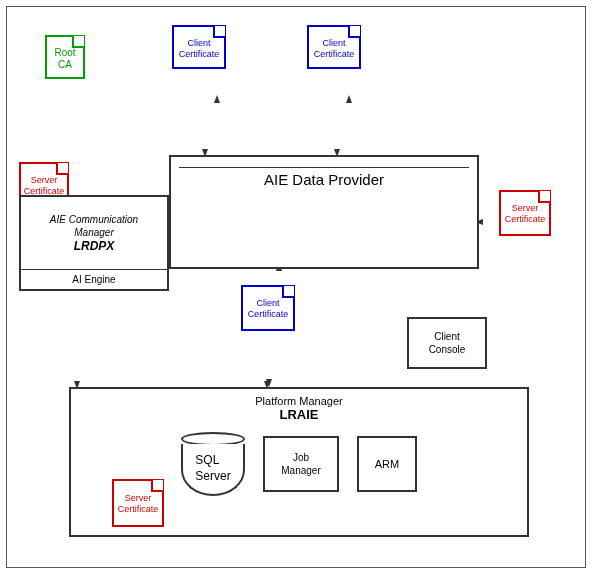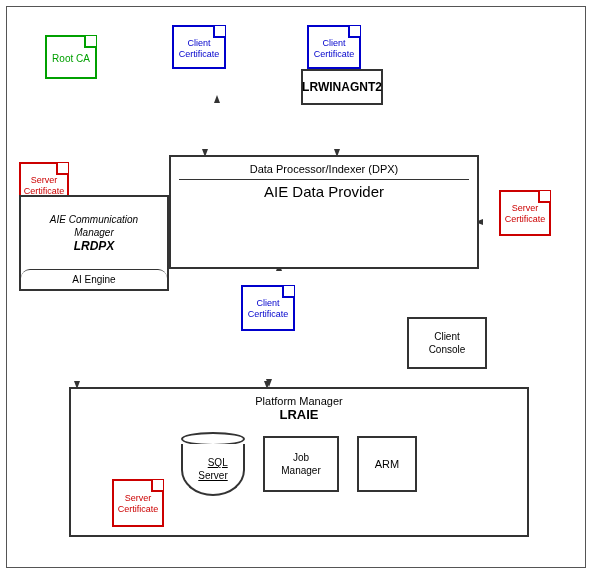--- a/index.html
+++ b/index.html
@@ -157,45 +157,41 @@
     <line x1="500" y1="215" x2="470" y2="215" marker-end="url(#arr)"></line>
 
     <line x1="46" y1="195" x2="20" y2="195" marker-end="url(#arr)"></line>
 
     <line x1="155" y1="498" x2="195" y2="470" marker-end="url(#arr)"></line>
 
     <line x1="262" y1="325" x2="262" y2="378" marker-end="url(#arr)"></line>
   </svg>
 
   <div class="doc-icon" style="left:38px; top:28px;">
-    <div class="doc-shape green" style="width:52px; height:44px; padding-top:4px;">
+    <div class="doc-shape green" style="width:40px; height:44px; padding-top:4px;">
       <span style="color:#00a000; font-size:10px;">Root  CA</span>
     </div>
   </div>
 
   <div class="doc-icon" style="left:165px; top:18px;">
     <div class="doc-shape blue" style="width:54px; height:44px; padding-top:4px;">
       <span style="color:#0000cc; font-size:9px; text-align:center; line-height:1.2;">Client<br>Certificate</span>
     </div>
   </div>
 
   <div class="doc-icon" style="left:300px; top:18px;">
     <div class="doc-shape blue" style="width:54px; height:44px; padding-top:4px;">
       <span style="color:#0000cc; font-size:9px; text-align:center; line-height:1.2;">Client<br>Certificate</span>
     </div>
   </div>
 
 
-  <div class="box" style="left:294px; top:62px; width:82px; height:36px;">
-    <span class="box-bold">LRWINAGNT2</span>
-  </div>
 
   <div class="box" style="left:162px; top:148px; width:310px; height:114px; flex-direction:column; justify-content:flex-start; padding:6px 8px 0 8px;">
     <div style="text-align:center; padding-bottom:4px;">
-      <div style="font-size:11px;">Data Processor/Indexer (DPX)</div>
     </div>
     <div class="box-sub" style="font-size:15px; border-top:1px solid #333; padding:3px 0;">AIE Data Provider</div>
   </div>
 
   <div class="doc-icon" style="left:12px; top:155px;">
     <div class="doc-shape red" style="width:50px; height:46px; padding-top:2px;">
       <span style="color:#cc0000; font-size:9px; text-align:center; line-height:1.2;">Server<br>Certificate</span>
     </div>
   </div>
 
@@ -203,21 +199,21 @@
     <div class="doc-shape red" style="width:52px; height:46px; padding-top:2px;">
       <span style="color:#cc0000; font-size:9px; text-align:center; line-height:1.2;">Server<br>Certificate</span>
     </div>
   </div>
 
   <div class="box" style="left:12px; top:188px; width:150px; height:96px; flex-direction:column; justify-content:flex-start;">
     <div style="flex:1; display:flex; flex-direction:column; align-items:center; justify-content:center; padding:4px;font-style:italic;">
       <div style="font-size:10px; text-align:center; line-height:1.3;">AIE Communication<br>Manager</div>
       <div style="font-weight:bold; font-size:12px;">LRDPX</div>
     </div>
-    <div class="box-sub" style="border-top:1px solid #333; font-size:10px; padding:4px 0;border-radius:9px;">AI Engine</div>
+    <div class="box-sub" style="border-top:1px solid #333; font-size:10px; padding:4px 0;">AI Engine</div>
   </div>
 
   <div class="doc-icon" style="left:234px; top:278px;">
     <div class="doc-shape blue" style="width:54px; height:46px; padding-top:2px;">
       <span style="color:#0000cc; font-size:9px; text-align:center; line-height:1.2;">Client<br>Certificate</span>
     </div>
   </div>
 
   <div class="box" style="left:400px; top:310px; width:80px; height:52px;">
     <span style="font-size:10px; line-height:1.3; text-align:center;">Client<br>Console</span>
@@ -227,21 +223,21 @@
     <div style="text-align:center; padding-bottom:6px;">
       <div style="font-size:11px;">Platform Manager</div>
       <div style="font-weight:bold; font-size:13px;">LRAIE</div>
     </div>
 
     <div style="display:flex; flex-direction:row; align-items:center; justify-content:center; gap:18px; margin-top:4px;">
 
       <div class="cylinder" style="position:relative;">
         <div class="cyl-top"></div>
         <div class="cyl-body">
-          <span style="font-size:10px; line-height:1.3; text-align:right;text-decoration:underline;">SQL<br>Server</span>
+          <span style="font-size:12px; line-height:1.3; text-align:left;">SQL<br>Server</span>
         </div>
       </div>
 
       <div class="box" style="position:relative; width:76px; height:56px;">
         <span style="font-size:10px; text-align:center; line-height:1.3;">Job<br>Manager</span>
       </div>
 
       <div class="box" style="position:relative; width:60px; height:56px;">
         <span style="font-size:11px;">ARM</span>
       </div>

